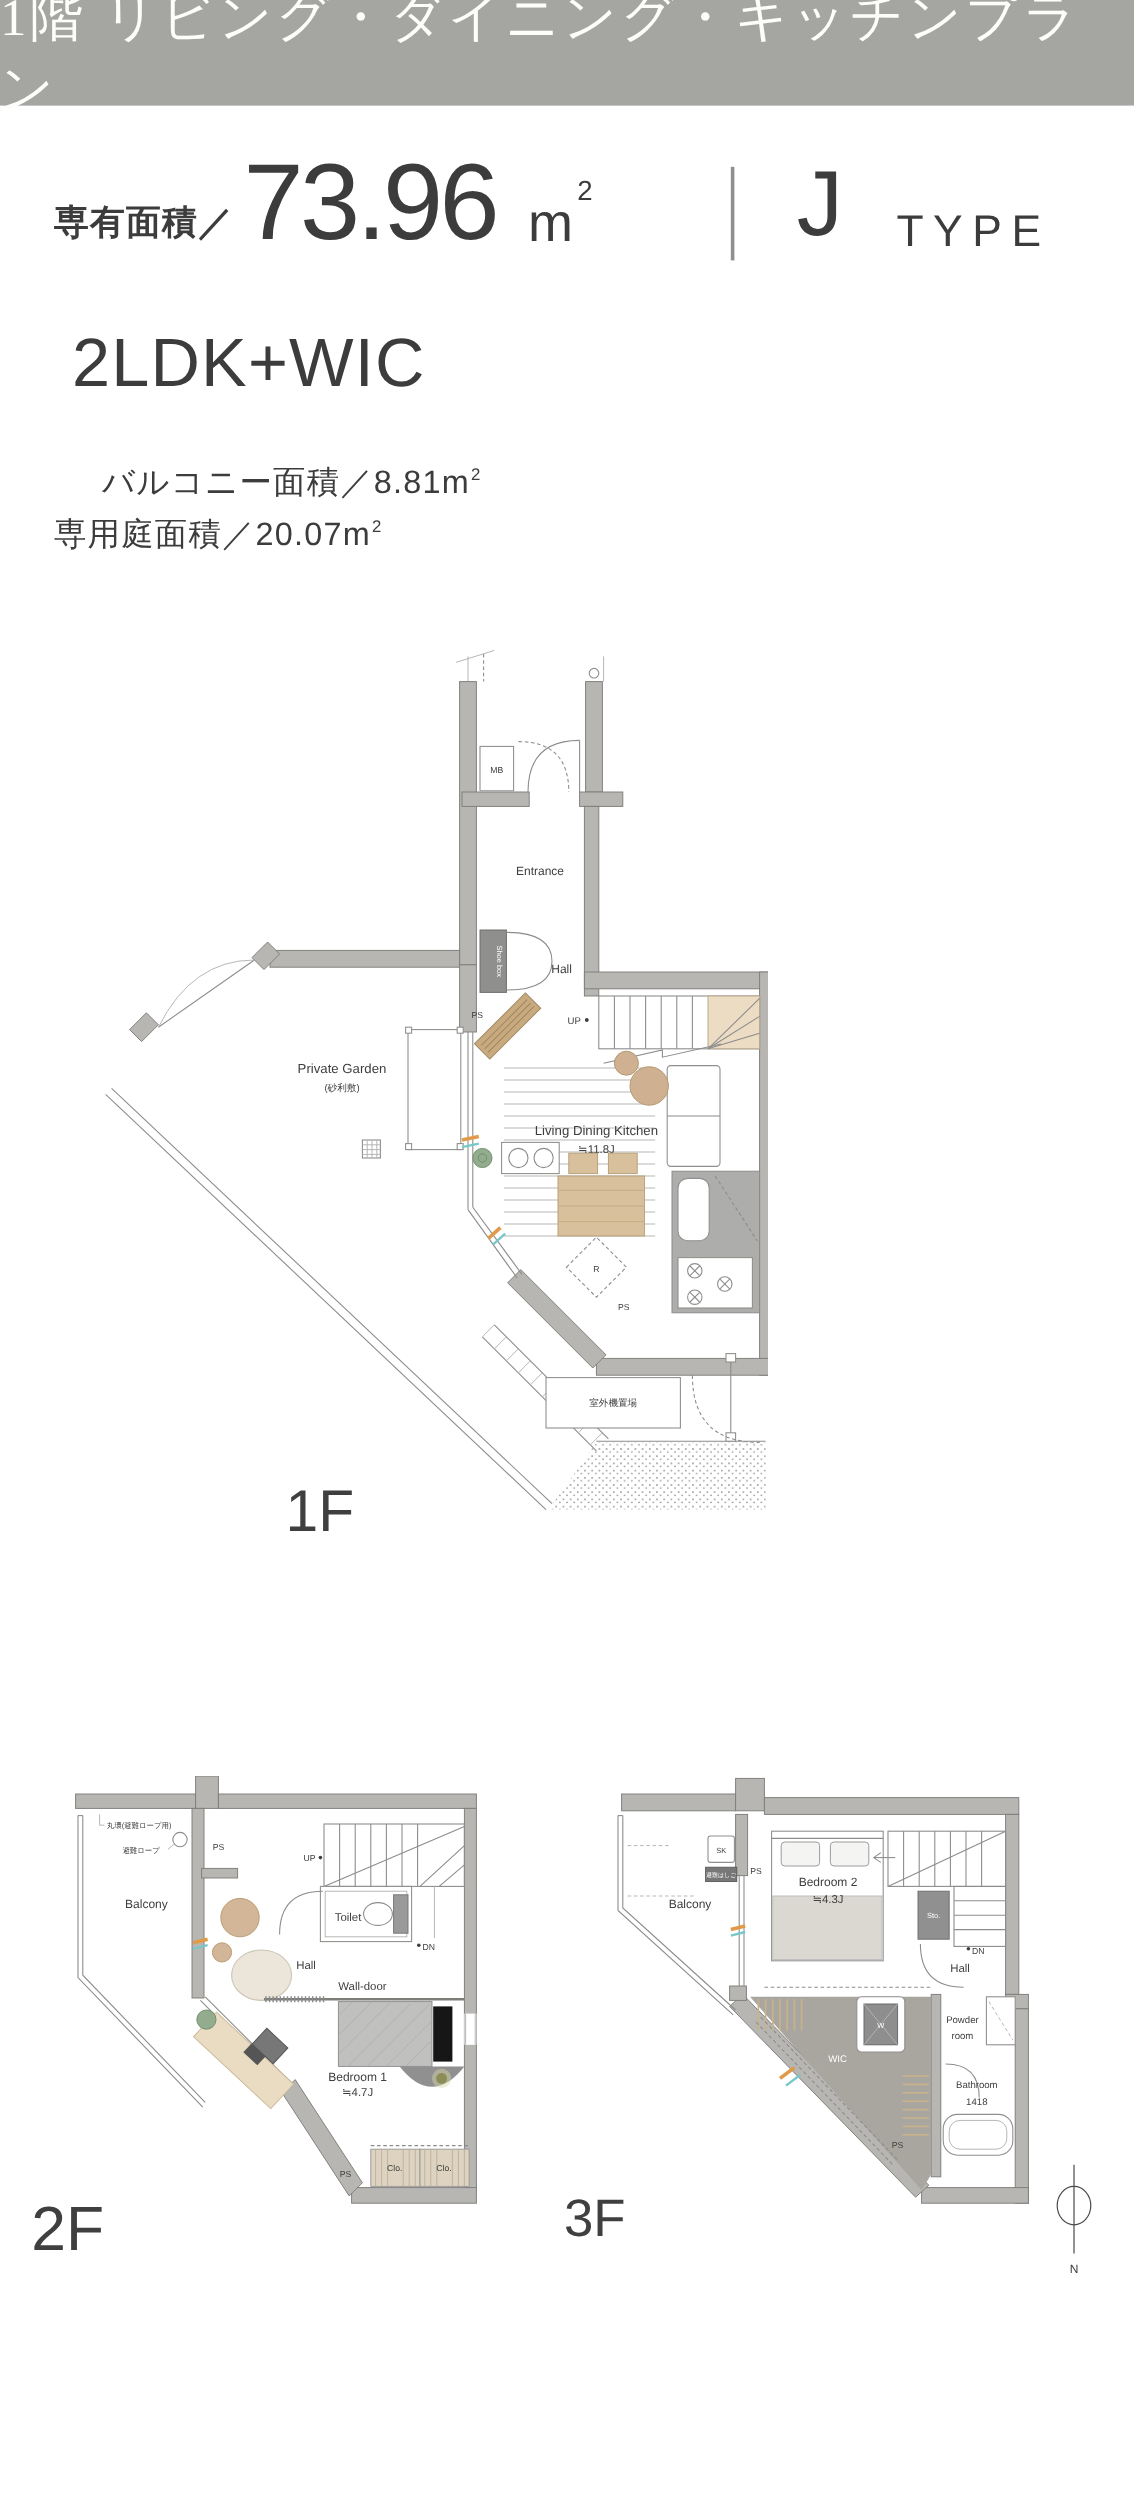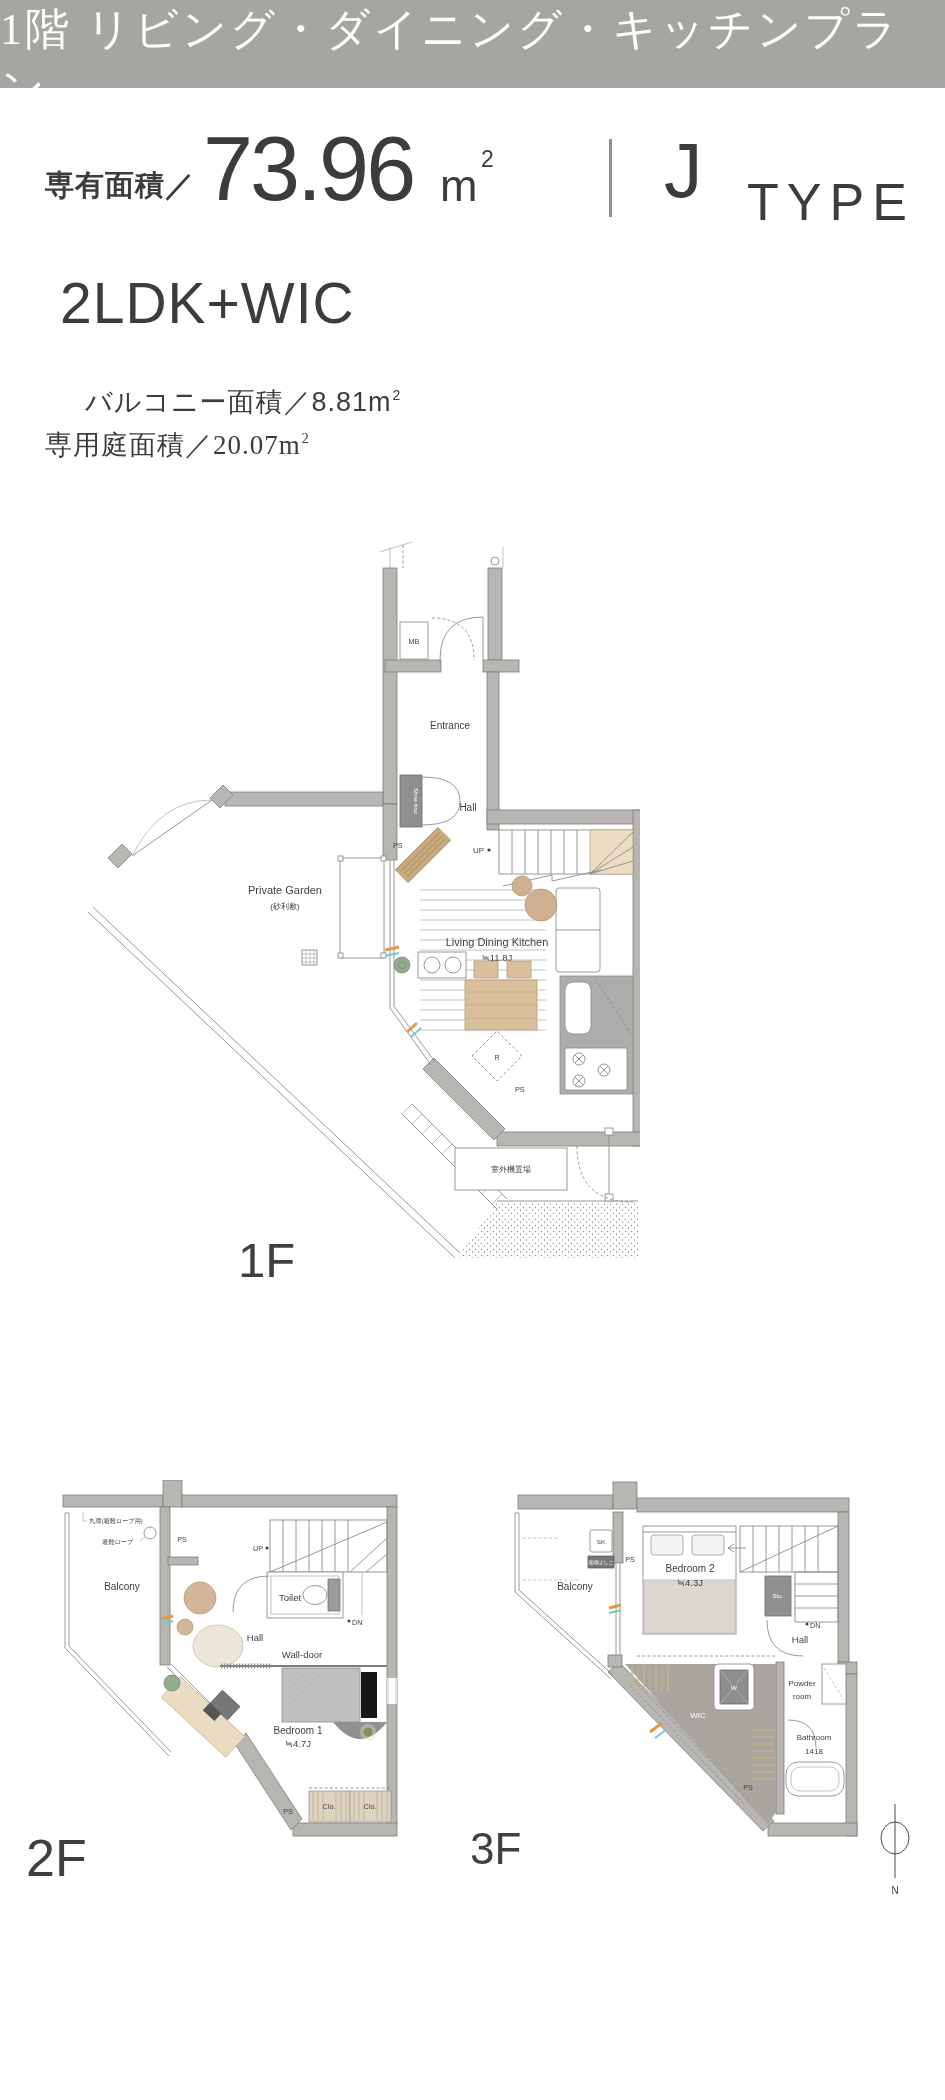--- a/index.html
+++ b/index.html
@@ -1,35 +1,35 @@
 <!DOCTYPE html>
 <html><head>
 <meta charset="utf-8">
 <style>
   html,body{margin:0;padding:0;}
   body{width:945px;height:2100px;position:relative;background:#fff;
        font-family:"Liberation Sans",sans-serif;color:#3c3c3c;overflow:hidden;}
   .abs{position:absolute;}
   
   .banner{left:0;top:0;width:945px;height:88px;background:#a5a6a1;
-          display:flex;justify-content:center;}
+          display:flex;align-items:center;justify-content:center;}
   .banner span{font-family:"Liberation Serif","DejaVu Serif",serif;
                font-size:44px;color:#fdfdfc;letter-spacing:3px;}
   
   .area-label{left:45px;top:166px;font-size:29px;letter-spacing:1px;font-weight:bold;}
   .area-value{left:203px;top:124px;font-size:90px;line-height:1;letter-spacing:-3px;}
   .area-unit{left:440px;top:160px;font-size:45px;}
   .area-sup{left:481px;top:146px;font-size:23px;}
   .divider{left:609px;top:139px;width:3px;height:78px;background:#8f8f8f;}
   .type-main{left:664px;top:132px;font-size:77px;line-height:1;}
-  .type-sub{left:747px;top:172px;font-size:52px;letter-spacing:8px;}
+  .type-sub{left:747px;top:172px;font-size:37px;letter-spacing:8px;}
   .layout{left:60px;top:270px;font-size:57px;letter-spacing:1px;}
   .detail{left:45px;font-size:27px;letter-spacing:1px;}
   .detail .sup{font-size:14px;position:relative;top:-11px;left:1px;}
-  .d1{top:384px;margin-left:40px;} .d2{top:427px;font-family:Liberation Serif, serif;}
+  .d1{top:384px;margin-left:40px;} .d2{top:427px;}
   
   .floor-label{font-size:49px;color:#3f3f3f;}
   .fl1{left:238px;top:1232px;}
   .fl2{left:26px;top:1828px;font-size:52px;}
   .fl3{left:470px;top:1824px;font-size:44px;text-align:center;}
   
   svg .w{fill:#b8b6b3;stroke:#7e7e7b;stroke-width:.8;}
   svg .ln{fill:none;stroke:#8c8c8c;stroke-width:.9;}
   svg .lt{fill:none;stroke:#b4b4b2;stroke-width:.8;}
   svg .ds{stroke-dasharray:3 2.2;}

